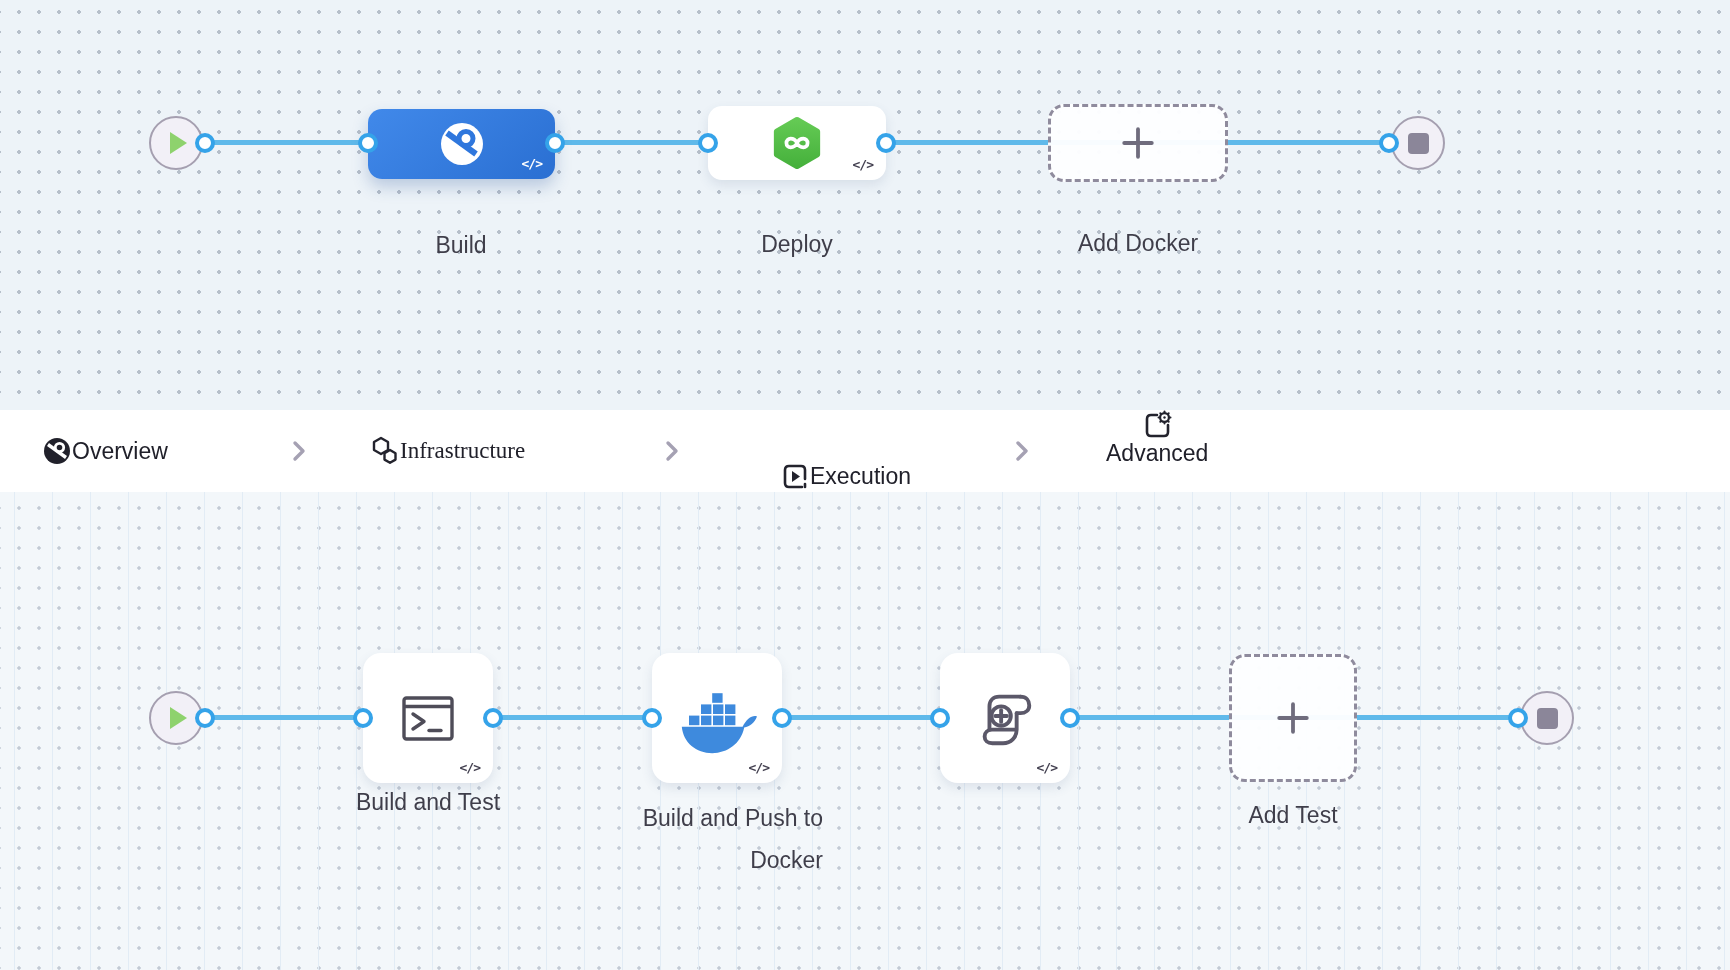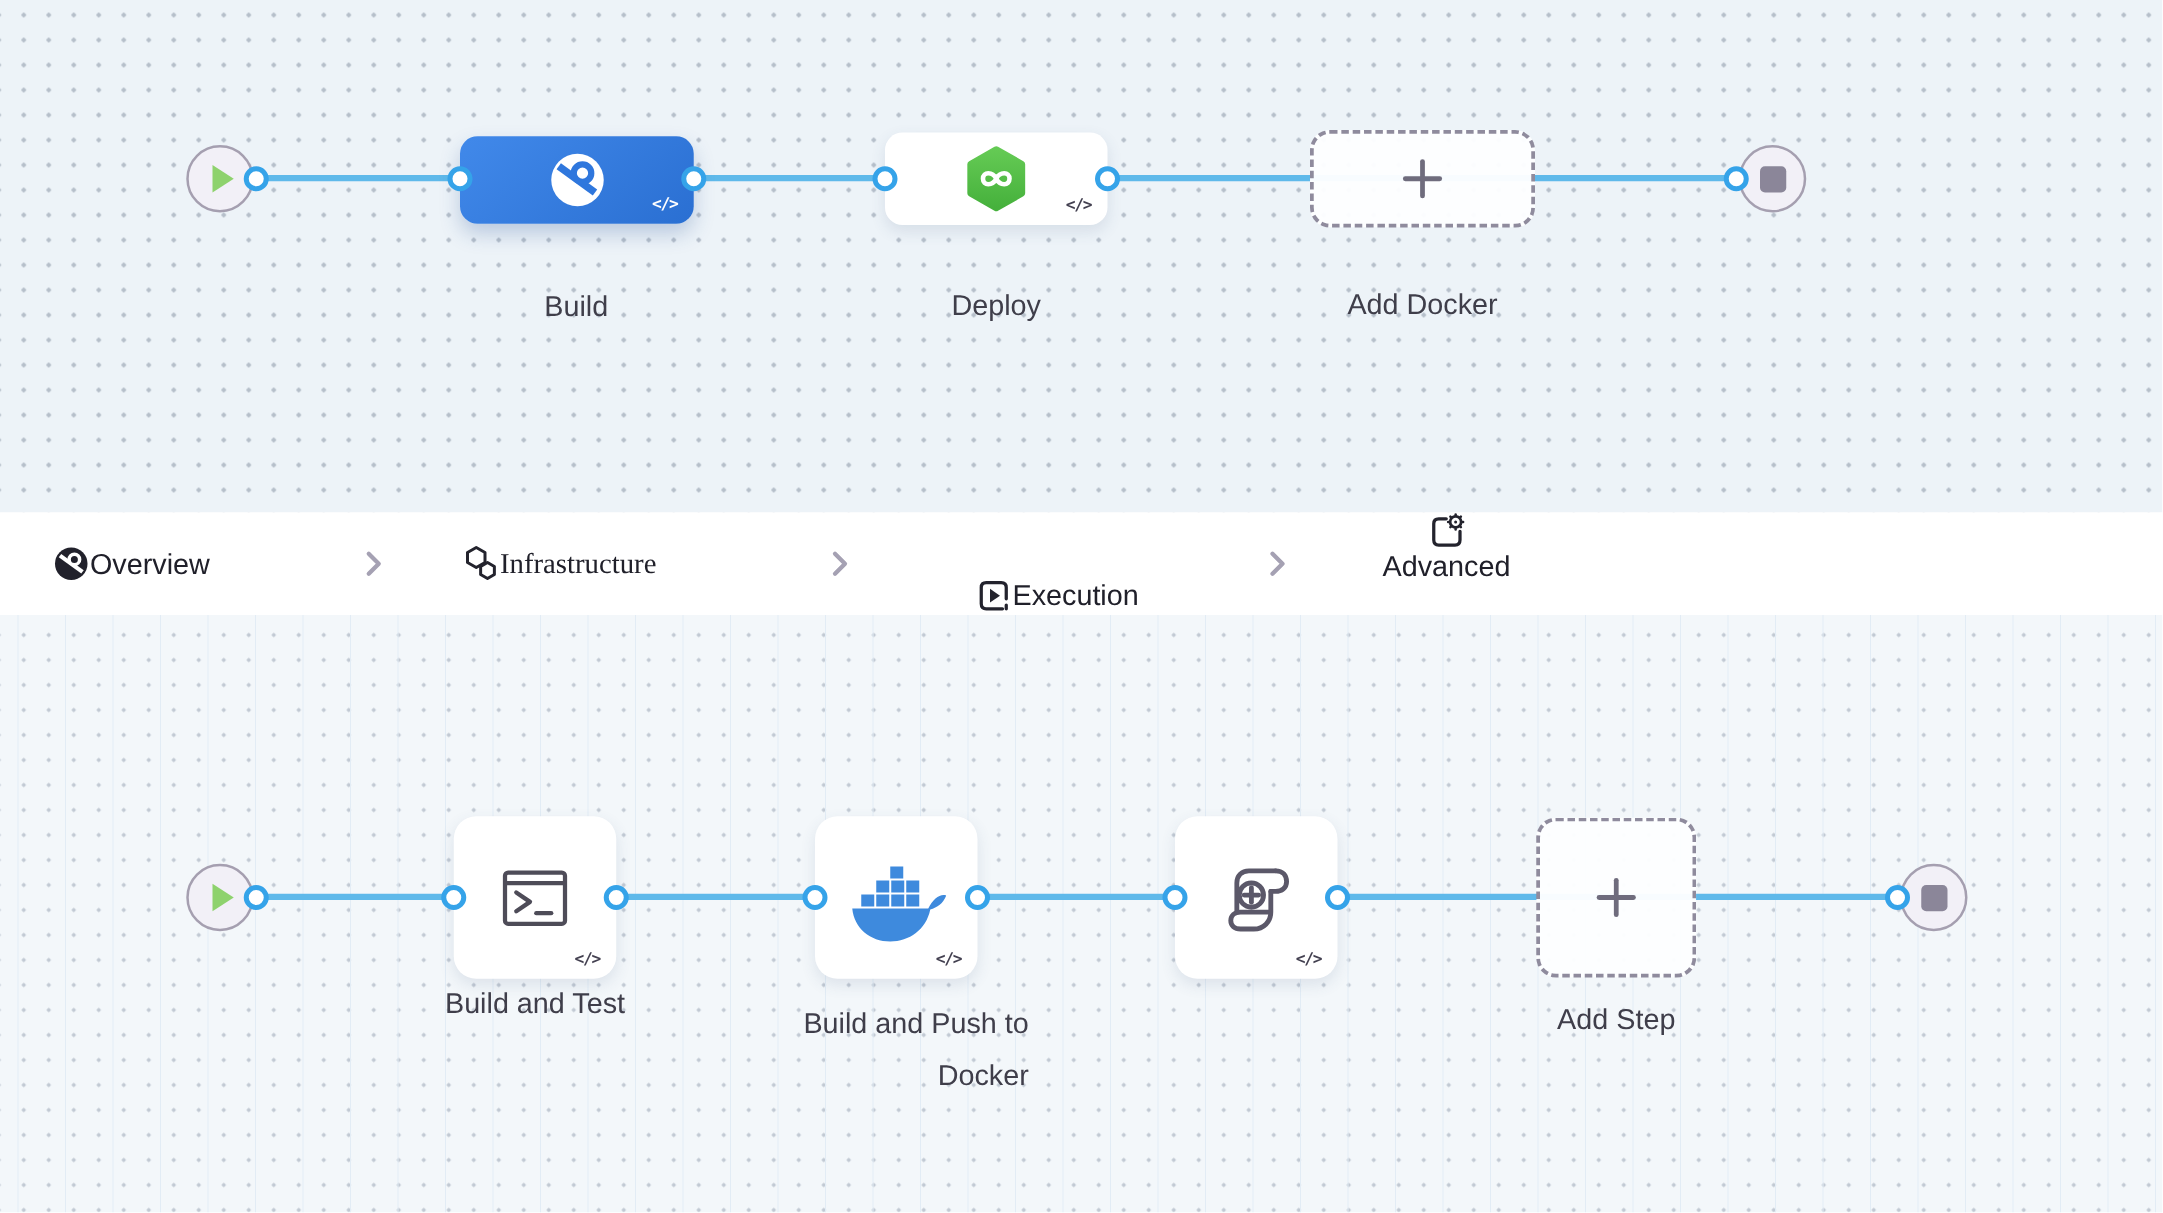--- a/index.html
+++ b/index.html
@@ -281,15 +281,15 @@
     <div class="dot" style="left:353px;top:216px;"></div>
     <div class="dot" style="left:483px;top:216px;"></div>
     <div class="dot" style="left:642px;top:216px;"></div>
     <div class="dot" style="left:772px;top:216px;"></div>
     <div class="dot" style="left:930px;top:216px;"></div>
     <div class="dot" style="left:1060px;top:216px;"></div>
     <div class="dot" style="left:1508px;top:216px;"></div>
 
     <div class="node-label" style="left:428px;top:289px;">Build and Test</div>
     <div class="node-label wrap" style="left:717px;top:305px;">Build and Push to Docker</div>
-    <div class="node-label" style="left:1293px;top:302px;">Add Step</div>
+    <div class="node-label" style="left:1293px;top:302px;">Add Test</div>
   </section>
 </div>
 
 </body></html>

